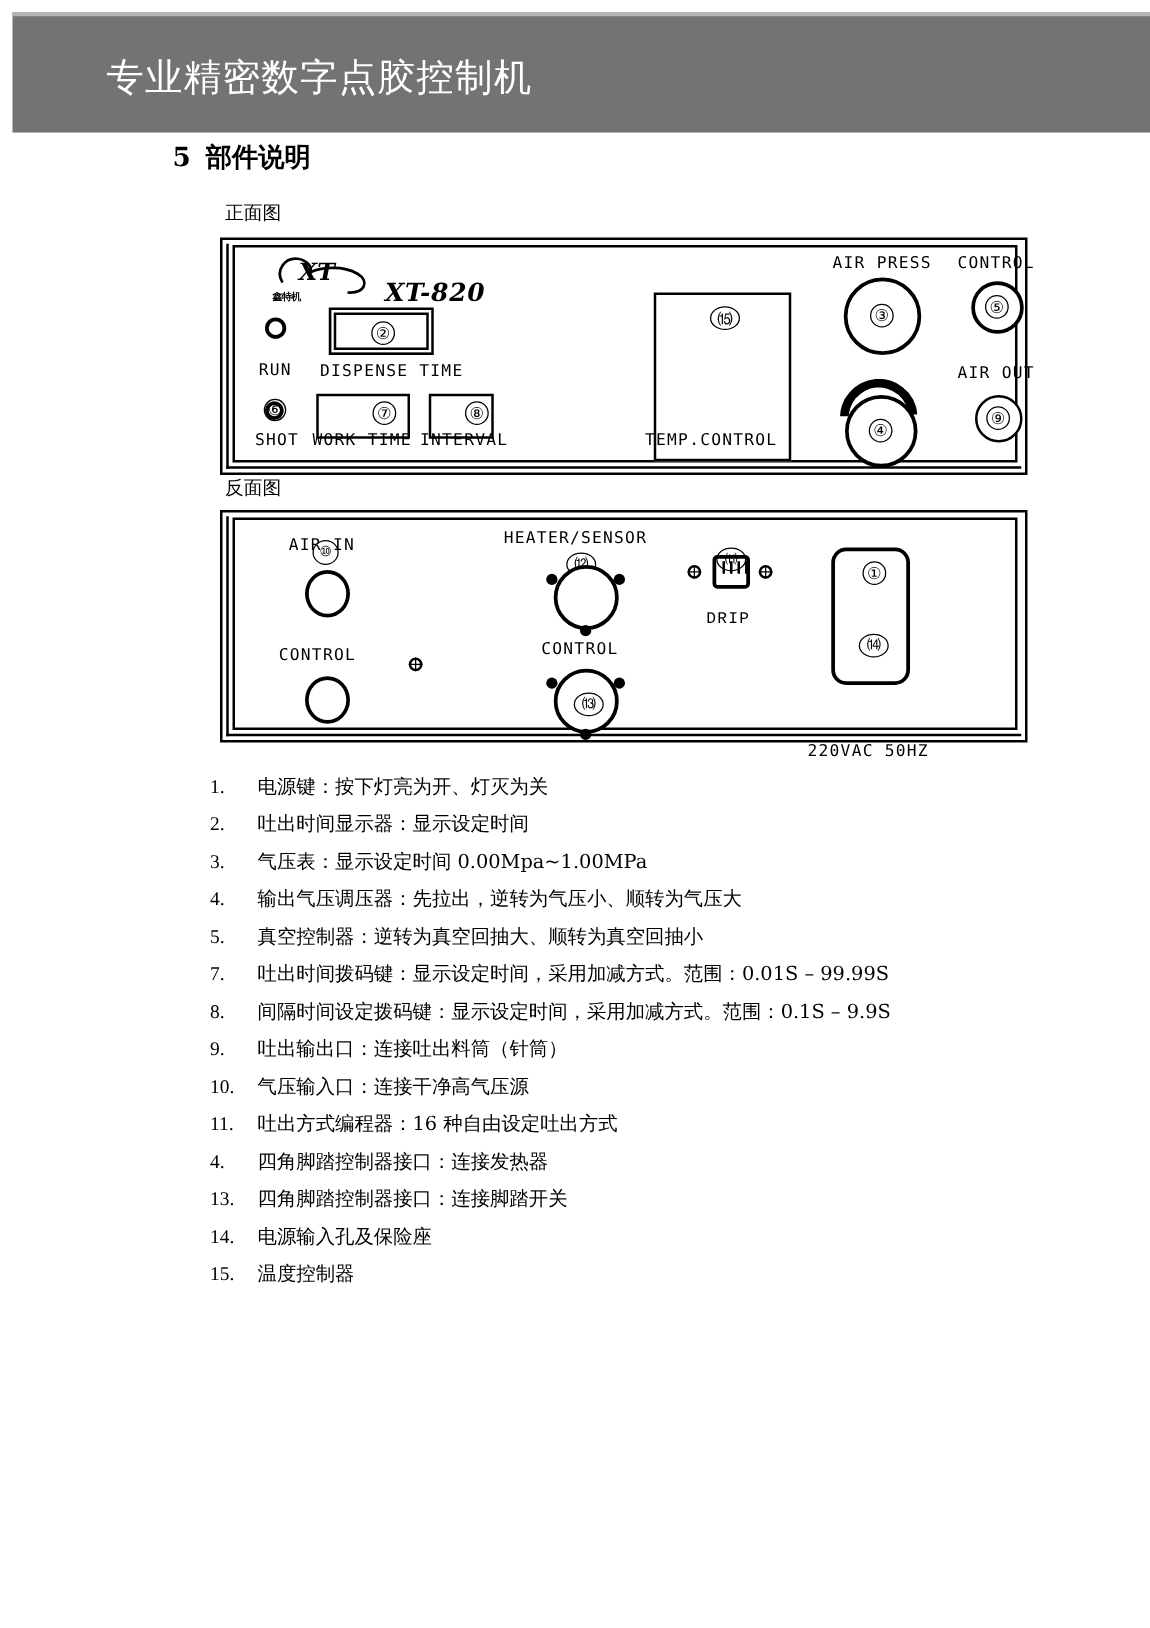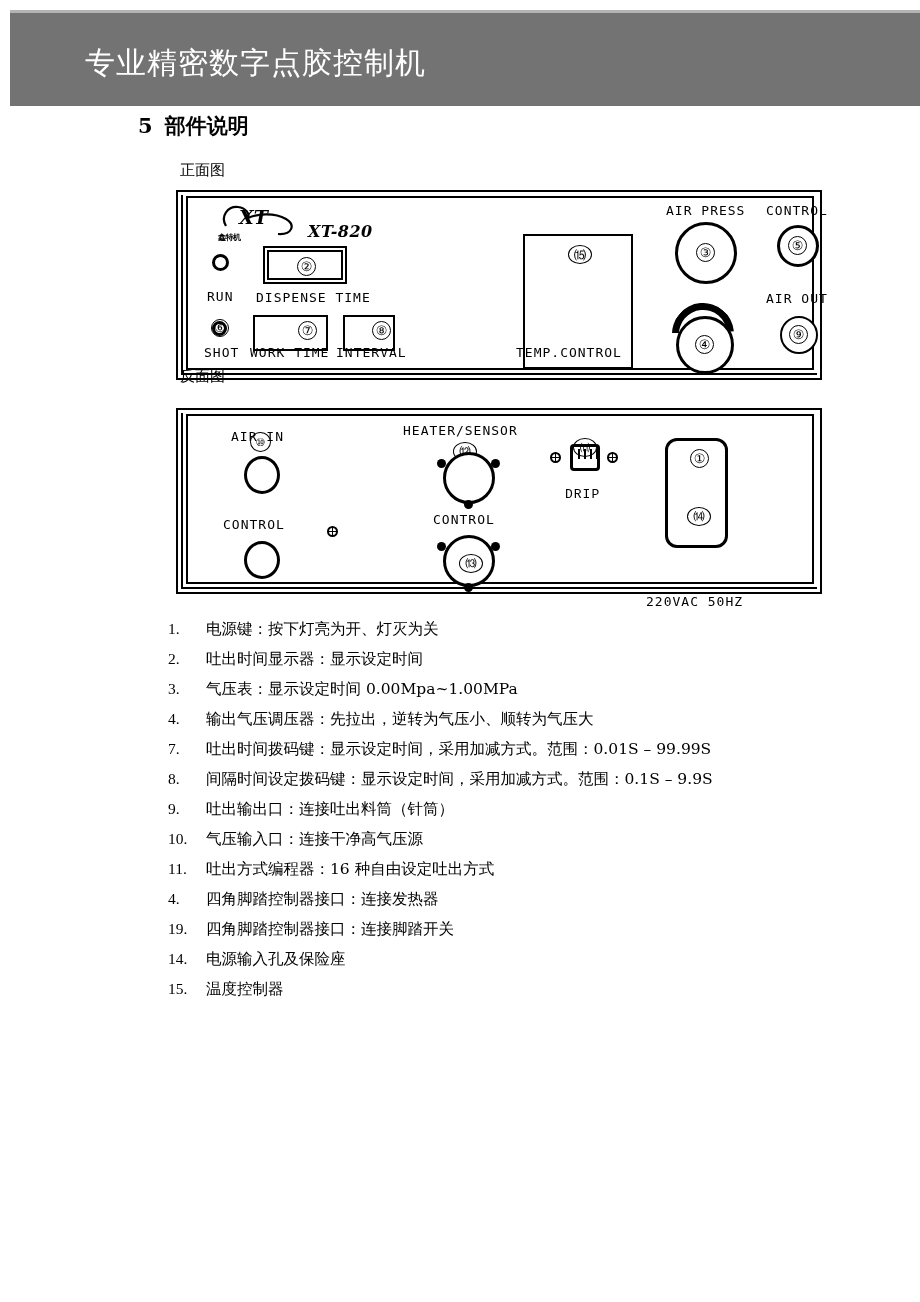--- a/index.html
+++ b/index.html
@@ -60,21 +60,21 @@
 
   
   .fig-caption {
     position: absolute;
     font-family: "DejaVu Serif", "Liberation Serif", serif;
     font-size: 15px;
     line-height: 18px;
     white-space: nowrap;
   }
   #caption-front { left: 180px; top: 161px; }
-  #caption-rear  { left: 180px; top: 367px; text-align: right; }
+  #caption-rear  { left: 180px; top: 381px; text-align: right; }
 
   
   .panel {
     position: absolute;
     box-sizing: border-box;
     background: #ffffff;
     border: 2px solid #000;
   }
   .panel::before {          
     content: "";
@@ -242,21 +242,21 @@
     font-size: 8px;
     font-weight: bold;
     letter-spacing: -0.5px;
     white-space: nowrap;
   }
   .model {
     position: absolute;
     font-family: "DejaVu Serif", "Liberation Serif", serif;
     font-style: italic;
     font-weight: bold;
-    font-size: 16px;
+    font-size: 20px;
     letter-spacing: 0.5px;
     white-space: nowrap;
   }
 
   
   .desc-list {
     position: absolute;
     left: 168px;
     top: 596px;
     width: 700px;
@@ -414,39 +414,42 @@
   <div class="desc-item">
     <span class="desc-num">2.</span><span class="desc-text">吐出时间显示器：显示设定时间</span>
   </div>
   <div class="desc-item">
     <span class="desc-num">3.</span><span class="desc-text">气压表：显示设定时间 0.00Mpa~1.00MPa</span>
   </div>
   <div class="desc-item">
     <span class="desc-num">4.</span><span class="desc-text">输出气压调压器：先拉出，逆转为气压小、顺转为气压大</span>
   </div>
   <div class="desc-item">
+    <span class="desc-num">5.</span><span class="desc-text">真空控制器：逆转为真空回抽大、顺转为真空回抽小</span>
+  </div>
+  <div class="desc-item">
     <span class="desc-num">7.</span><span class="desc-text">吐出时间拨码键：显示设定时间，采用加减方式。范围：0.01S – 99.99S</span>
   </div>
   <div class="desc-item">
     <span class="desc-num">8.</span><span class="desc-text">间隔时间设定拨码键：显示设定时间，采用加减方式。范围：0.1S – 9.9S</span>
   </div>
   <div class="desc-item">
     <span class="desc-num">9.</span><span class="desc-text">吐出输出口：连接吐出料筒（针筒）</span>
   </div>
   <div class="desc-item">
     <span class="desc-num">10.</span><span class="desc-text">气压输入口：连接干净高气压源</span>
   </div>
   <div class="desc-item">
     <span class="desc-num">11.</span><span class="desc-text">吐出方式编程器：16 种自由设定吐出方式</span>
   </div>
   <div class="desc-item">
     <span class="desc-num">4.</span><span class="desc-text">四角脚踏控制器接口：连接发热器</span>
   </div>
   <div class="desc-item">
-    <span class="desc-num">19.</span><span class="desc-text">四角脚踏控制器接口：连接脚踏开关</span>
+    <span class="desc-num">13.</span><span class="desc-text">四角脚踏控制器接口：连接脚踏开关</span>
   </div>
   <div class="desc-item">
     <span class="desc-num">14.</span><span class="desc-text">电源输入孔及保险座</span>
   </div>
   <div class="desc-item">
     <span class="desc-num">15.</span><span class="desc-text">温度控制器</span>
   </div>
 </div>
 
 </body></html>

